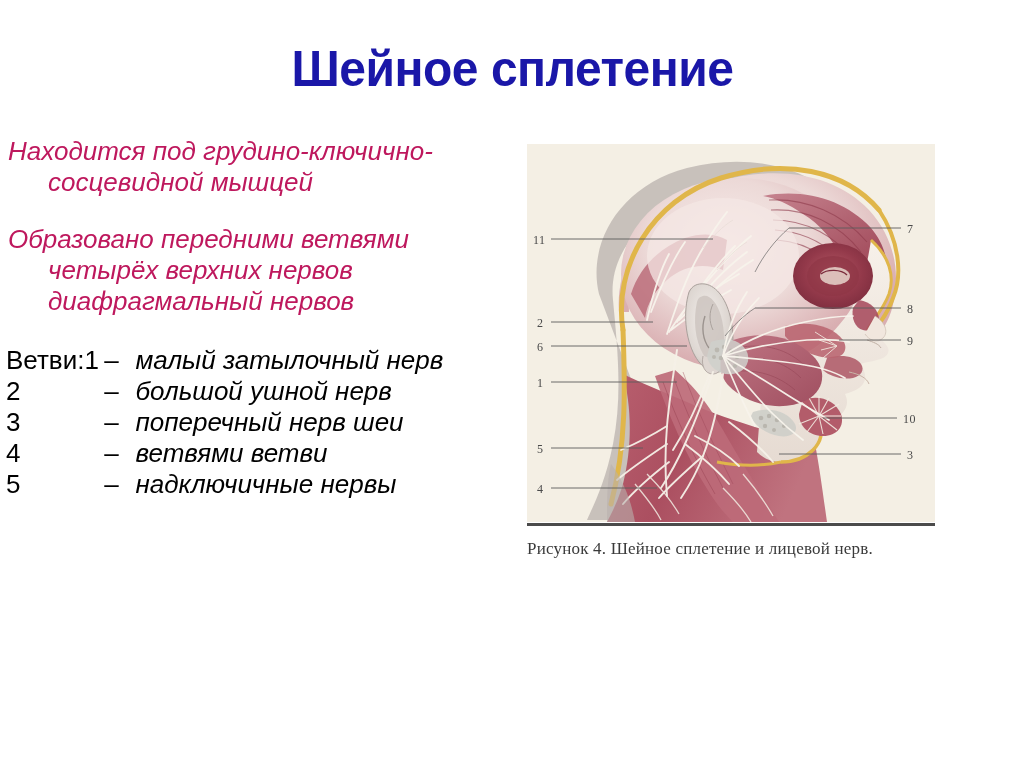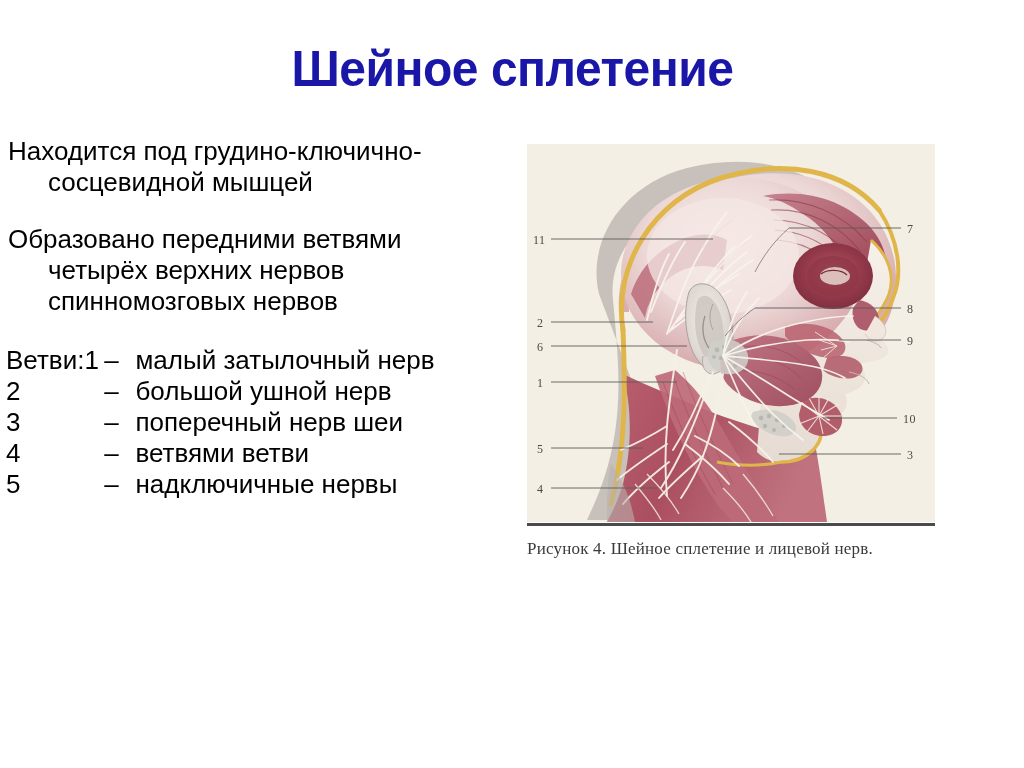--- a/index.html
+++ b/index.html
@@ -38,21 +38,22 @@
   
   #text-column {
     position: absolute;
     left: 6px;
     top: 136px;
     width: 500px;
   }
   .para {
     font-size: 26px;
     line-height: 31px;
-    color: #000000;
+    color: #be185d;
+    font-style: italic;
   }
   .para .l1 { display: block; padding-left: 2px; }
   .para .l2 { display: block; padding-left: 42px; }
 
   .gap-a { height: 26px; }
   .gap-b { height: 28px; }
 
   
   #branch-list {
     font-size: 26px;
@@ -67,20 +68,21 @@
     width: 86px;
     text-align: left;
     padding-right: 5px;
   }
   .branch-row .dash {
     display: inline-block;
     width: 24px;
   }
   .branch-row .btext {
     display: inline-block;
+    font-style: italic;
   }
 
   
   #figure-block {
     position: absolute;
     left: 527px;
     top: 144px;
     width: 408px;
   }
   #figure-frame {
@@ -133,21 +135,21 @@
   <div class="para">
     <span class="l1">Находится под грудино-ключично-</span>
     <span class="l2">сосцевидной мышцей</span>
   </div>
 
   <div class="gap-a"></div>
 
   <div class="para">
     <span class="l1">Образовано передними ветвями</span>
     <span class="l2">четырёх верхних нервов</span>
-    <span class="l2">спинномозговых нервов</span>
+    <span class="l2">диафрагмальный нервов</span>
   </div>
 
   <div class="gap-b"></div>
 
   <div id="branch-list">
 
     <span class="branch-row">
       <span class="lead"><span>Ветви:</span><span>1</span></span>
       <span class="dash">–</span>
       <span class="btext">малый затылочный нерв</span>

